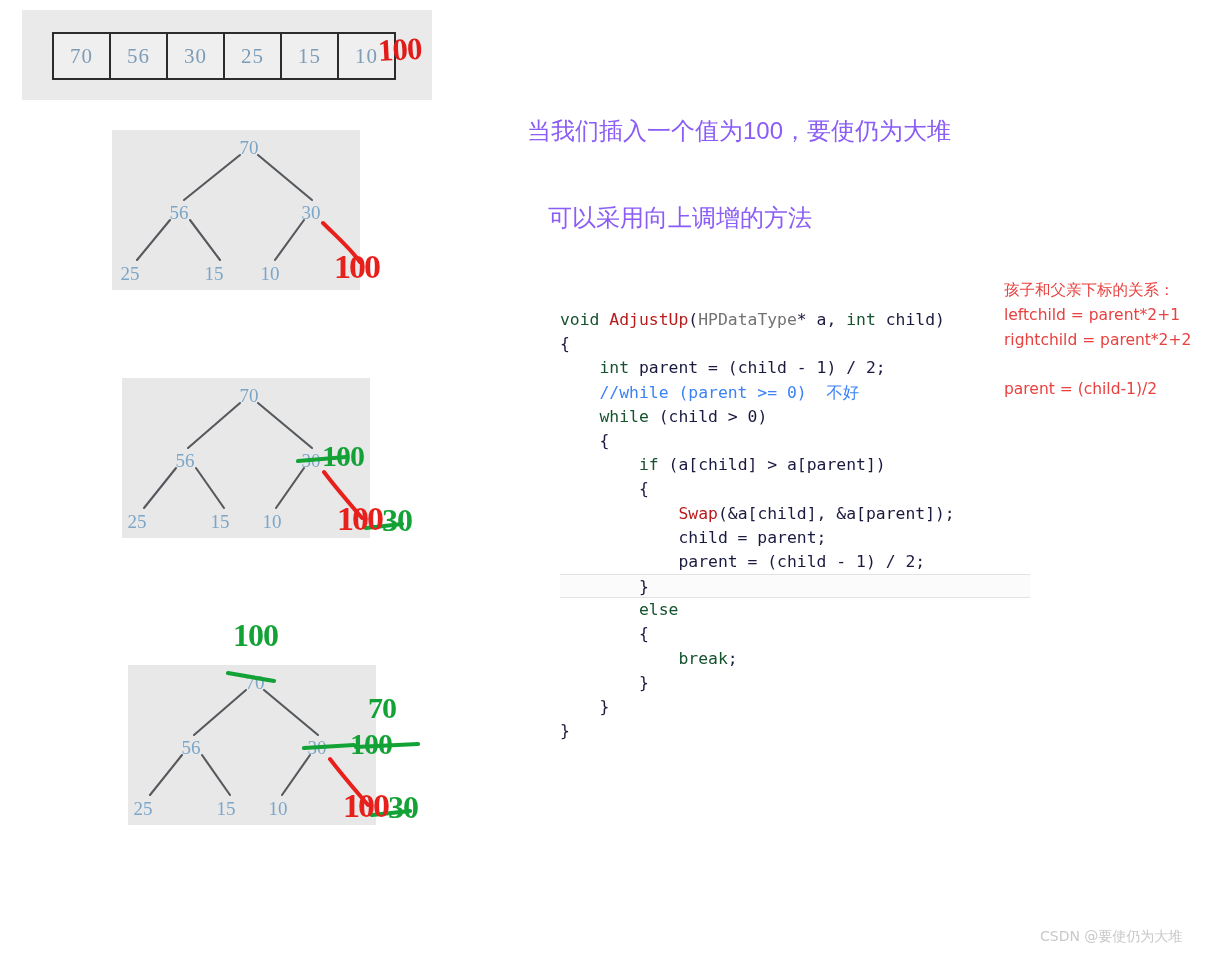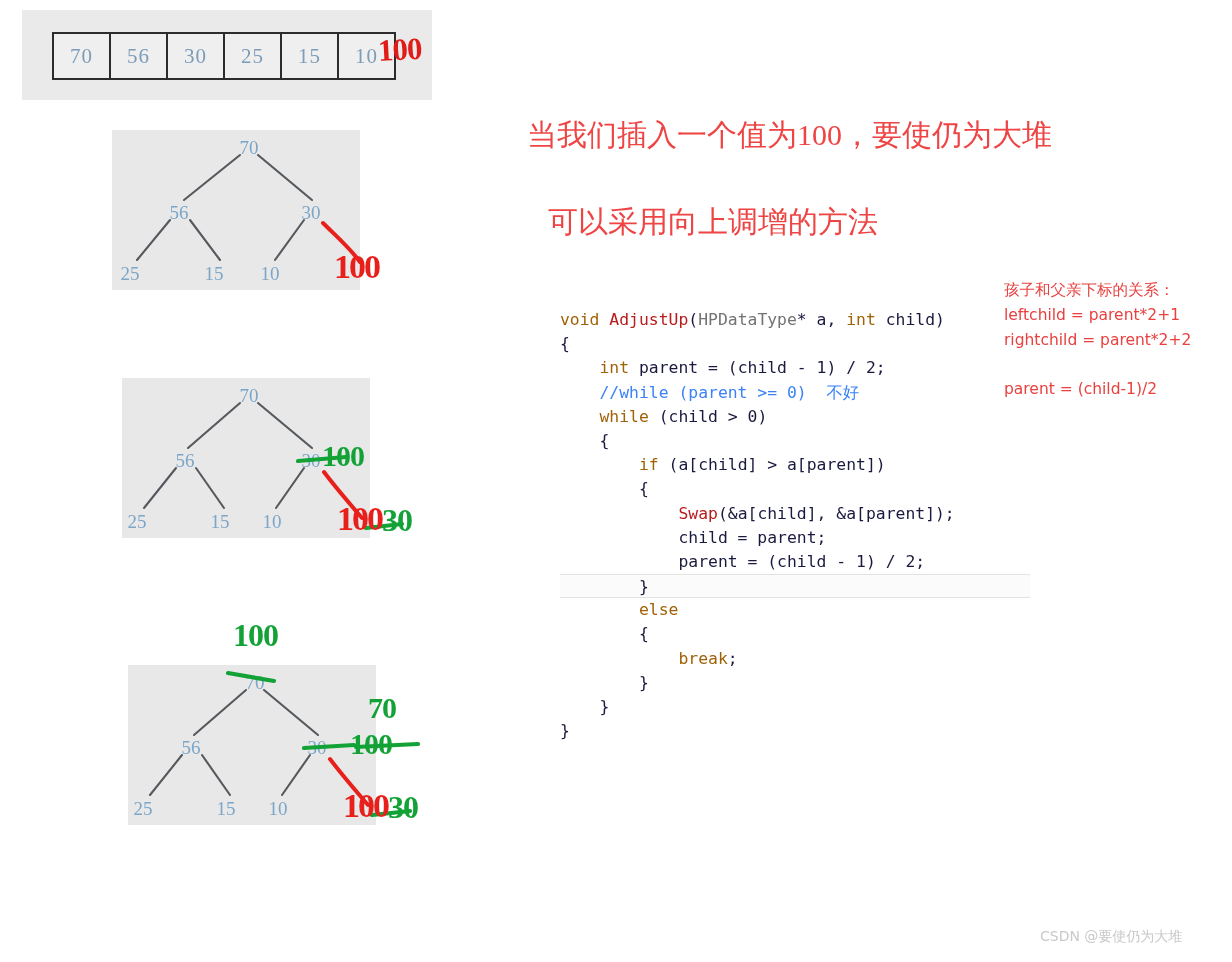--- a/index.html
+++ b/index.html
@@ -49,22 +49,22 @@
     letter-spacing:-2px;
   }
   .hand-green{
     font-family:"Liberation Serif", serif;
     font-weight:bold;color:#12a236;
     letter-spacing:-1px;
   }
 
   
   .cn-line{
-    font-family:Liberation Serif, serif;
-    font-size:30px;color:#ef4444;white-space:nowrap;
+    font-family:Liberation Sans, sans-serif;
+    font-size:24px;color:#8b5cf6;white-space:nowrap;
   }
   #note-block{left:1004px;top:278px;width:232px;}
   .note-line{
     font-family:"DejaVu Sans", sans-serif;
     font-size:15.5px;color:#e8413f;line-height:25px;white-space:nowrap;
   }
   .note-gap{height:24px;}
 
   
   #code-block{
@@ -72,21 +72,21 @@
     font-family:"DejaVu Sans Mono", monospace;
     font-size:16.4px;line-height:24.2px;
     white-space:pre;
   }
   .cl{position:relative;height:24.2px;}
   .hl{
     background:#fbfbfb;
     border-top:1px solid #e3e3e3;border-bottom:1px solid #e3e3e3;
     width:470px;box-sizing:border-box;
   }
-  .k{color:#a16207;}        
+  .k{color:#14532d;}        
   .fn{color:#b91c1c;}       
   .ty{color:#737373;}       
   .p{color:#1a1a40;}        
   .cm{color:#3b82f6;}       
 
   
   #watermark{
     left:1040px;top:928px;
     font-family:"DejaVu Sans", sans-serif;
     font-size:14px;color:#c9c9c9;white-space:nowrap;

